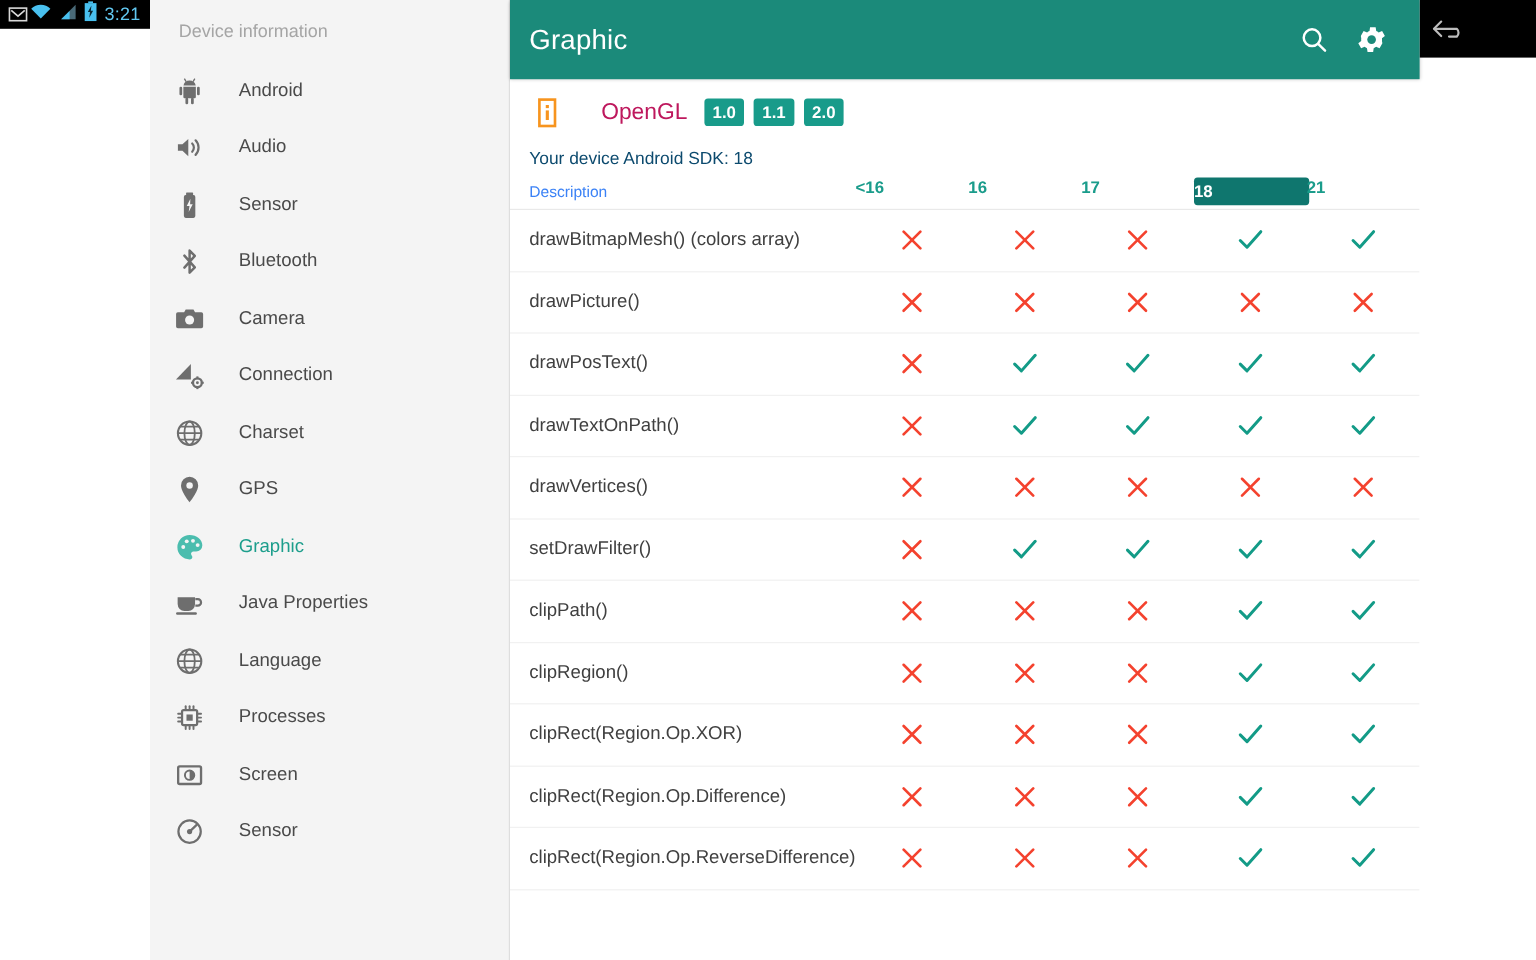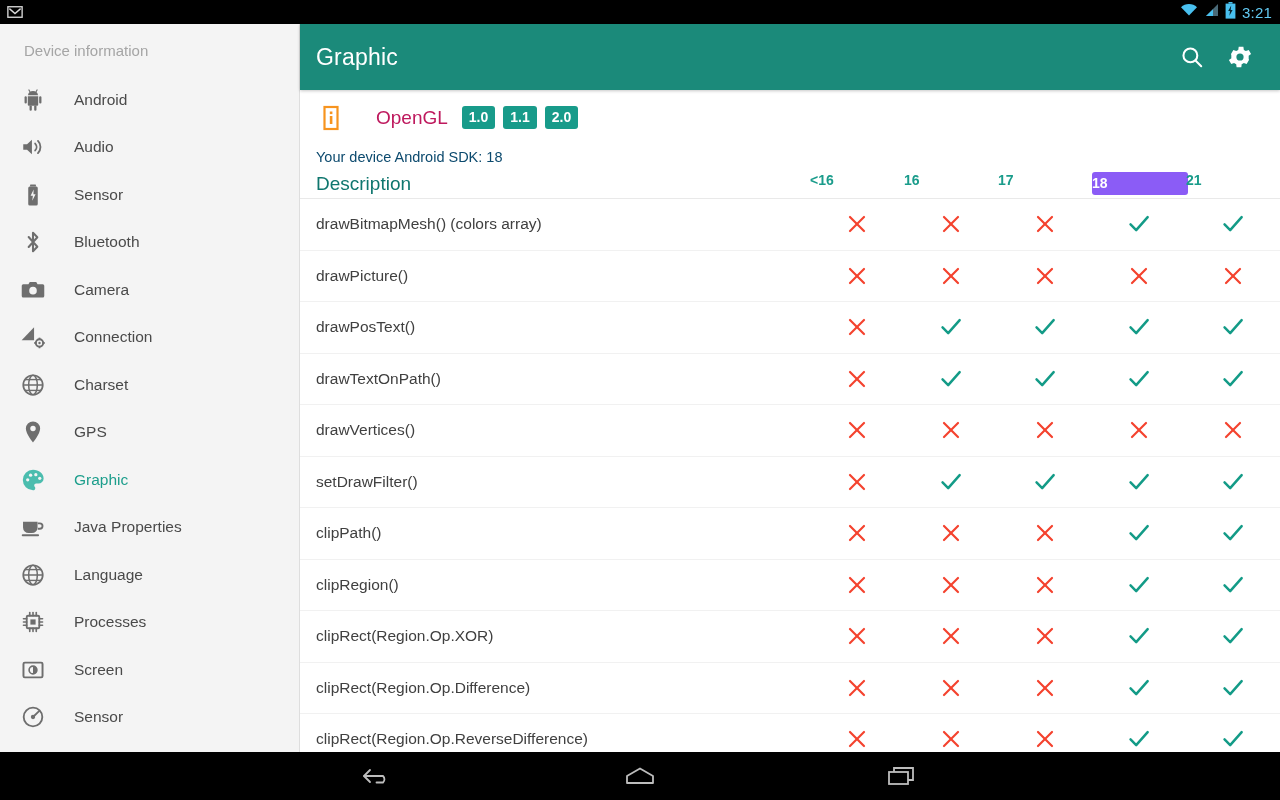--- a/index.html
+++ b/index.html
@@ -6,21 +6,21 @@
   * { box-sizing: border-box; margin: 0; padding: 0; }
   html, body {
     width: 1280px; height: 800px;
     overflow: hidden;
     font-family: "Liberation Sans", sans-serif;
     background: #ffffff;
   }
   #app {
     position: relative;
     width: 1280px; height: 800px;
-    display: flex; flex-direction: column;
+    display: flex; flex-direction: row;
     background: #ffffff;
   }
 
   
   .statusbar {
     height: 24px; min-height: 24px;
     background: #000000;
     display: flex; align-items: center;
     padding: 0 8px 0 6px;
     color: #5bc8f5;
@@ -132,34 +132,34 @@
 
   
   .table { width: 100%; }
   .thead {
     display: flex; align-items: center;
     height: 30px;
     border-bottom: 1px solid #e9e9e9;
   }
   .th-desc {
     padding-left: 16px;
-    color: #0f766e;
-    font-size: 19px;
+    color: #3b82f6;
+    font-size: 13px;
     flex: 1; min-width: 0;
   }
   .th-col {
     width: 94px; flex: 0 0 94px;
     text-align: left;
     color: #1a9c8b;
     font-size: 14px; font-weight: bold;
     position: relative;
   }
   .th-col.current span {
     display: inline-block;
-    background: #8b5cf6;
+    background: #0f766e;
     color: #ffffff;
     border-radius: 3px;
     padding: 4px 0 5px 0;
     width: 96px;
     line-height: 1;
   }
 
   .trow {
     display: flex; align-items: center;
     height: 51.5px;

